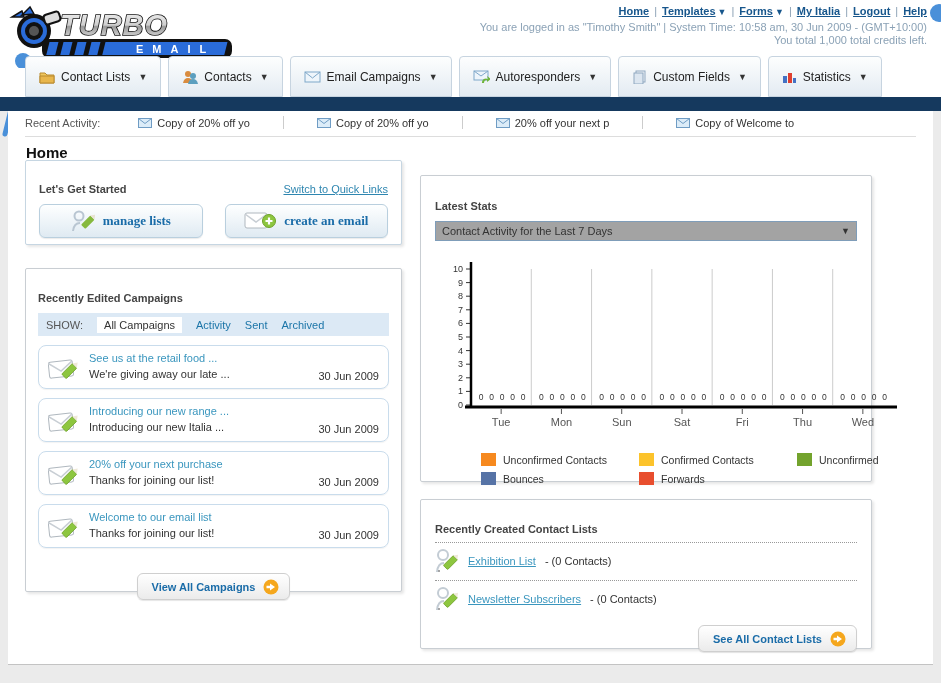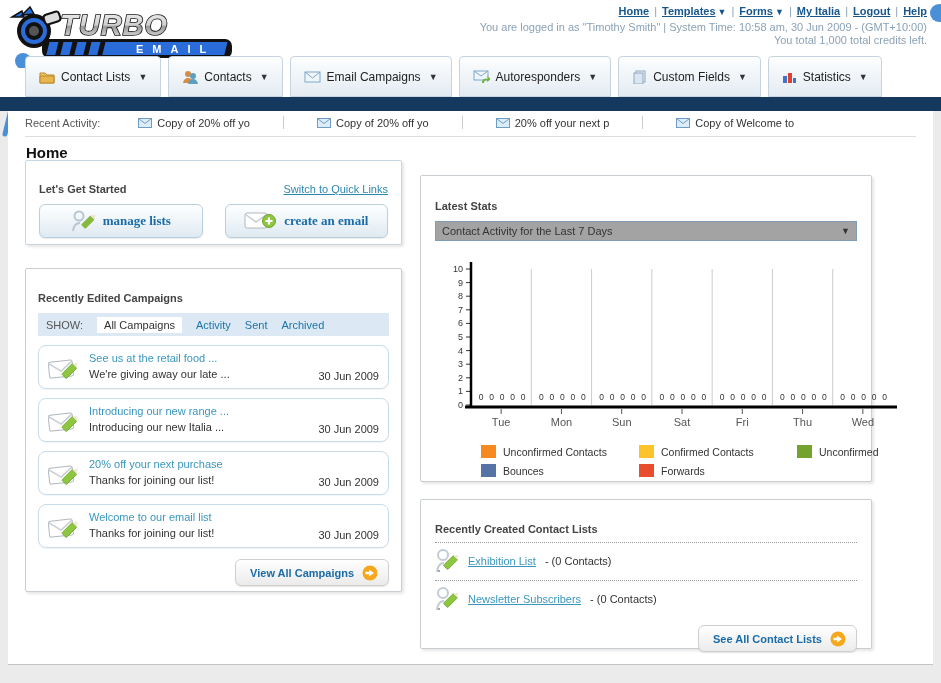--- a/index.html
+++ b/index.html
@@ -70,40 +70,40 @@
   .camp-item {
     display:flex; align-items:flex-end; gap:9px;
     border:1px solid #c9dcec; border-radius:8px;
     padding:6px 9px; margin-top:9px; height:44px;
     box-shadow:0 1px 1px rgba(0,0,0,0.05);
   }
   .camp-text { flex:1; min-width:0; }
   .camp-title { font-size:11px; color:#3a96be; text-decoration:none; cursor:pointer; display:block; }
   .camp-sub { font-size:11px; color:#333; margin-top:3px; }
   .camp-date { font-size:11px; color:#333; white-space:nowrap; }
-  .camp-footer { display:flex; justify-content:flex-end; margin-top:11px; }
+  .camp-footer { display:flex; justify-content:center; margin-top:25px; }
   .small-btn {
     display:inline-flex; align-items:center; gap:8px;
     border:1px solid #cfcfcf; border-radius:6px; height:27px; padding:0 10px 0 14px;
     background:linear-gradient(#ffffff,#ebebeb);
     font-size:11px; font-weight:bold; color:#1a6ca8; cursor:pointer;
     box-shadow:0 1px 1px rgba(0,0,0,0.10);
   }
   
   .stats { height:307px; padding:12px 14px; }
   .fake-select {
     margin-top:9px; height:20px; border:1px solid #7f9db9; background:#a3a3a3;
     display:flex; align-items:center; justify-content:space-between;
     font-size:11px; color:#333; padding:0 6px; cursor:pointer;
   }
   .fake-select .caret { font-size:9px; color:#333; }
   .chart-wrap { margin-top:16px; }
   .legend {
     display:grid; grid-template-columns:158px 158px auto; row-gap:6px;
-    margin:4px 0 0 46px; font-size:10.5px; color:#333;
+    margin:12px 0 0 46px; font-size:10.5px; color:#333;
   }
   .legend-item { display:flex; align-items:center; gap:7px; }
   .legend-swatch { width:15px; height:13px; display:inline-block; }
   
   .clists { margin-top:17px; height:150px; padding:11px 14px; }
   .dotted { border:none; border-top:1px dotted #999; margin-top:7px; }
   .cl-item { display:flex; align-items:center; gap:9px; padding:4px 0; font-size:11px; }
   .cl-item a { color:#3a96be; text-decoration:underline; cursor:pointer; }
   .cl-count { color:#333; }
   .cl-footer { display:flex; justify-content:flex-end; margin-top:9px; }

